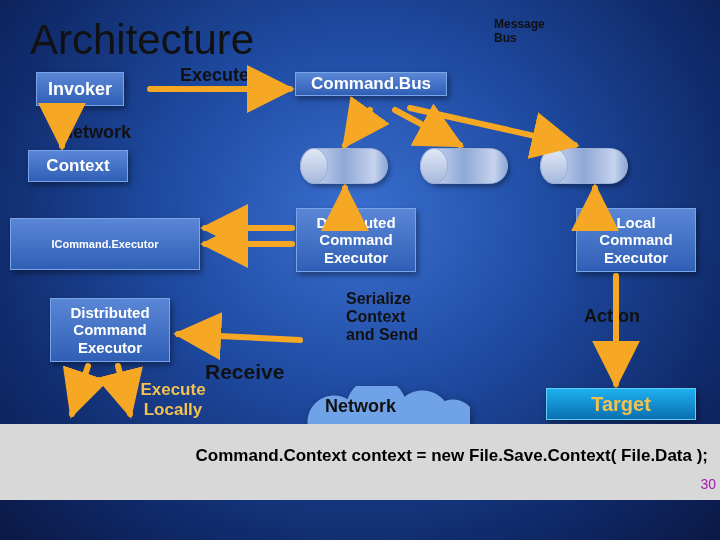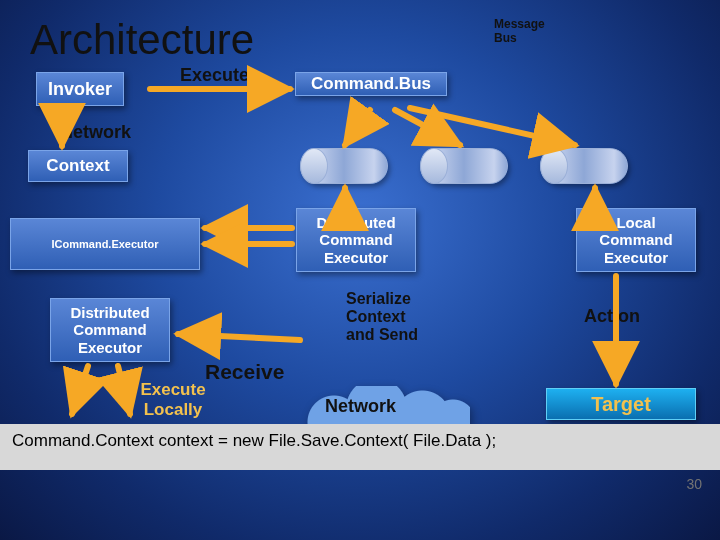--- a/index.html
+++ b/index.html
@@ -96,31 +96,32 @@
     display: flex; align-items: flex-start; justify-content: center;
     padding-top: 4px;
     font-size: 20px;
   }
 
   .code-band {
     position: absolute;
     left: 0; right: 0;
     background: #d8d8d8;
     color: #000;
-    font-weight: 400;
+    font-weight: 700;
     font-size: 17px;
-    padding: 7px 12px;
+    padding: 22px 12px;
+    text-align: right;
   }
 
   .page-num {
     position: absolute;
-    right: 18px;
+    right: 4px;
     bottom: 8px;
     font-size: 14px;
-    color: #737373;
+    color: #a21caf;
   }
 
   svg.arrows { position: absolute; left:0; top:0; width:720px; height:540px; pointer-events:none; }
 </style>
 </head>
 <body>
 
 <div class="title">Architecture</div>
 
 <div class="msgbus-label" style="white-space:pre-line;">Message

